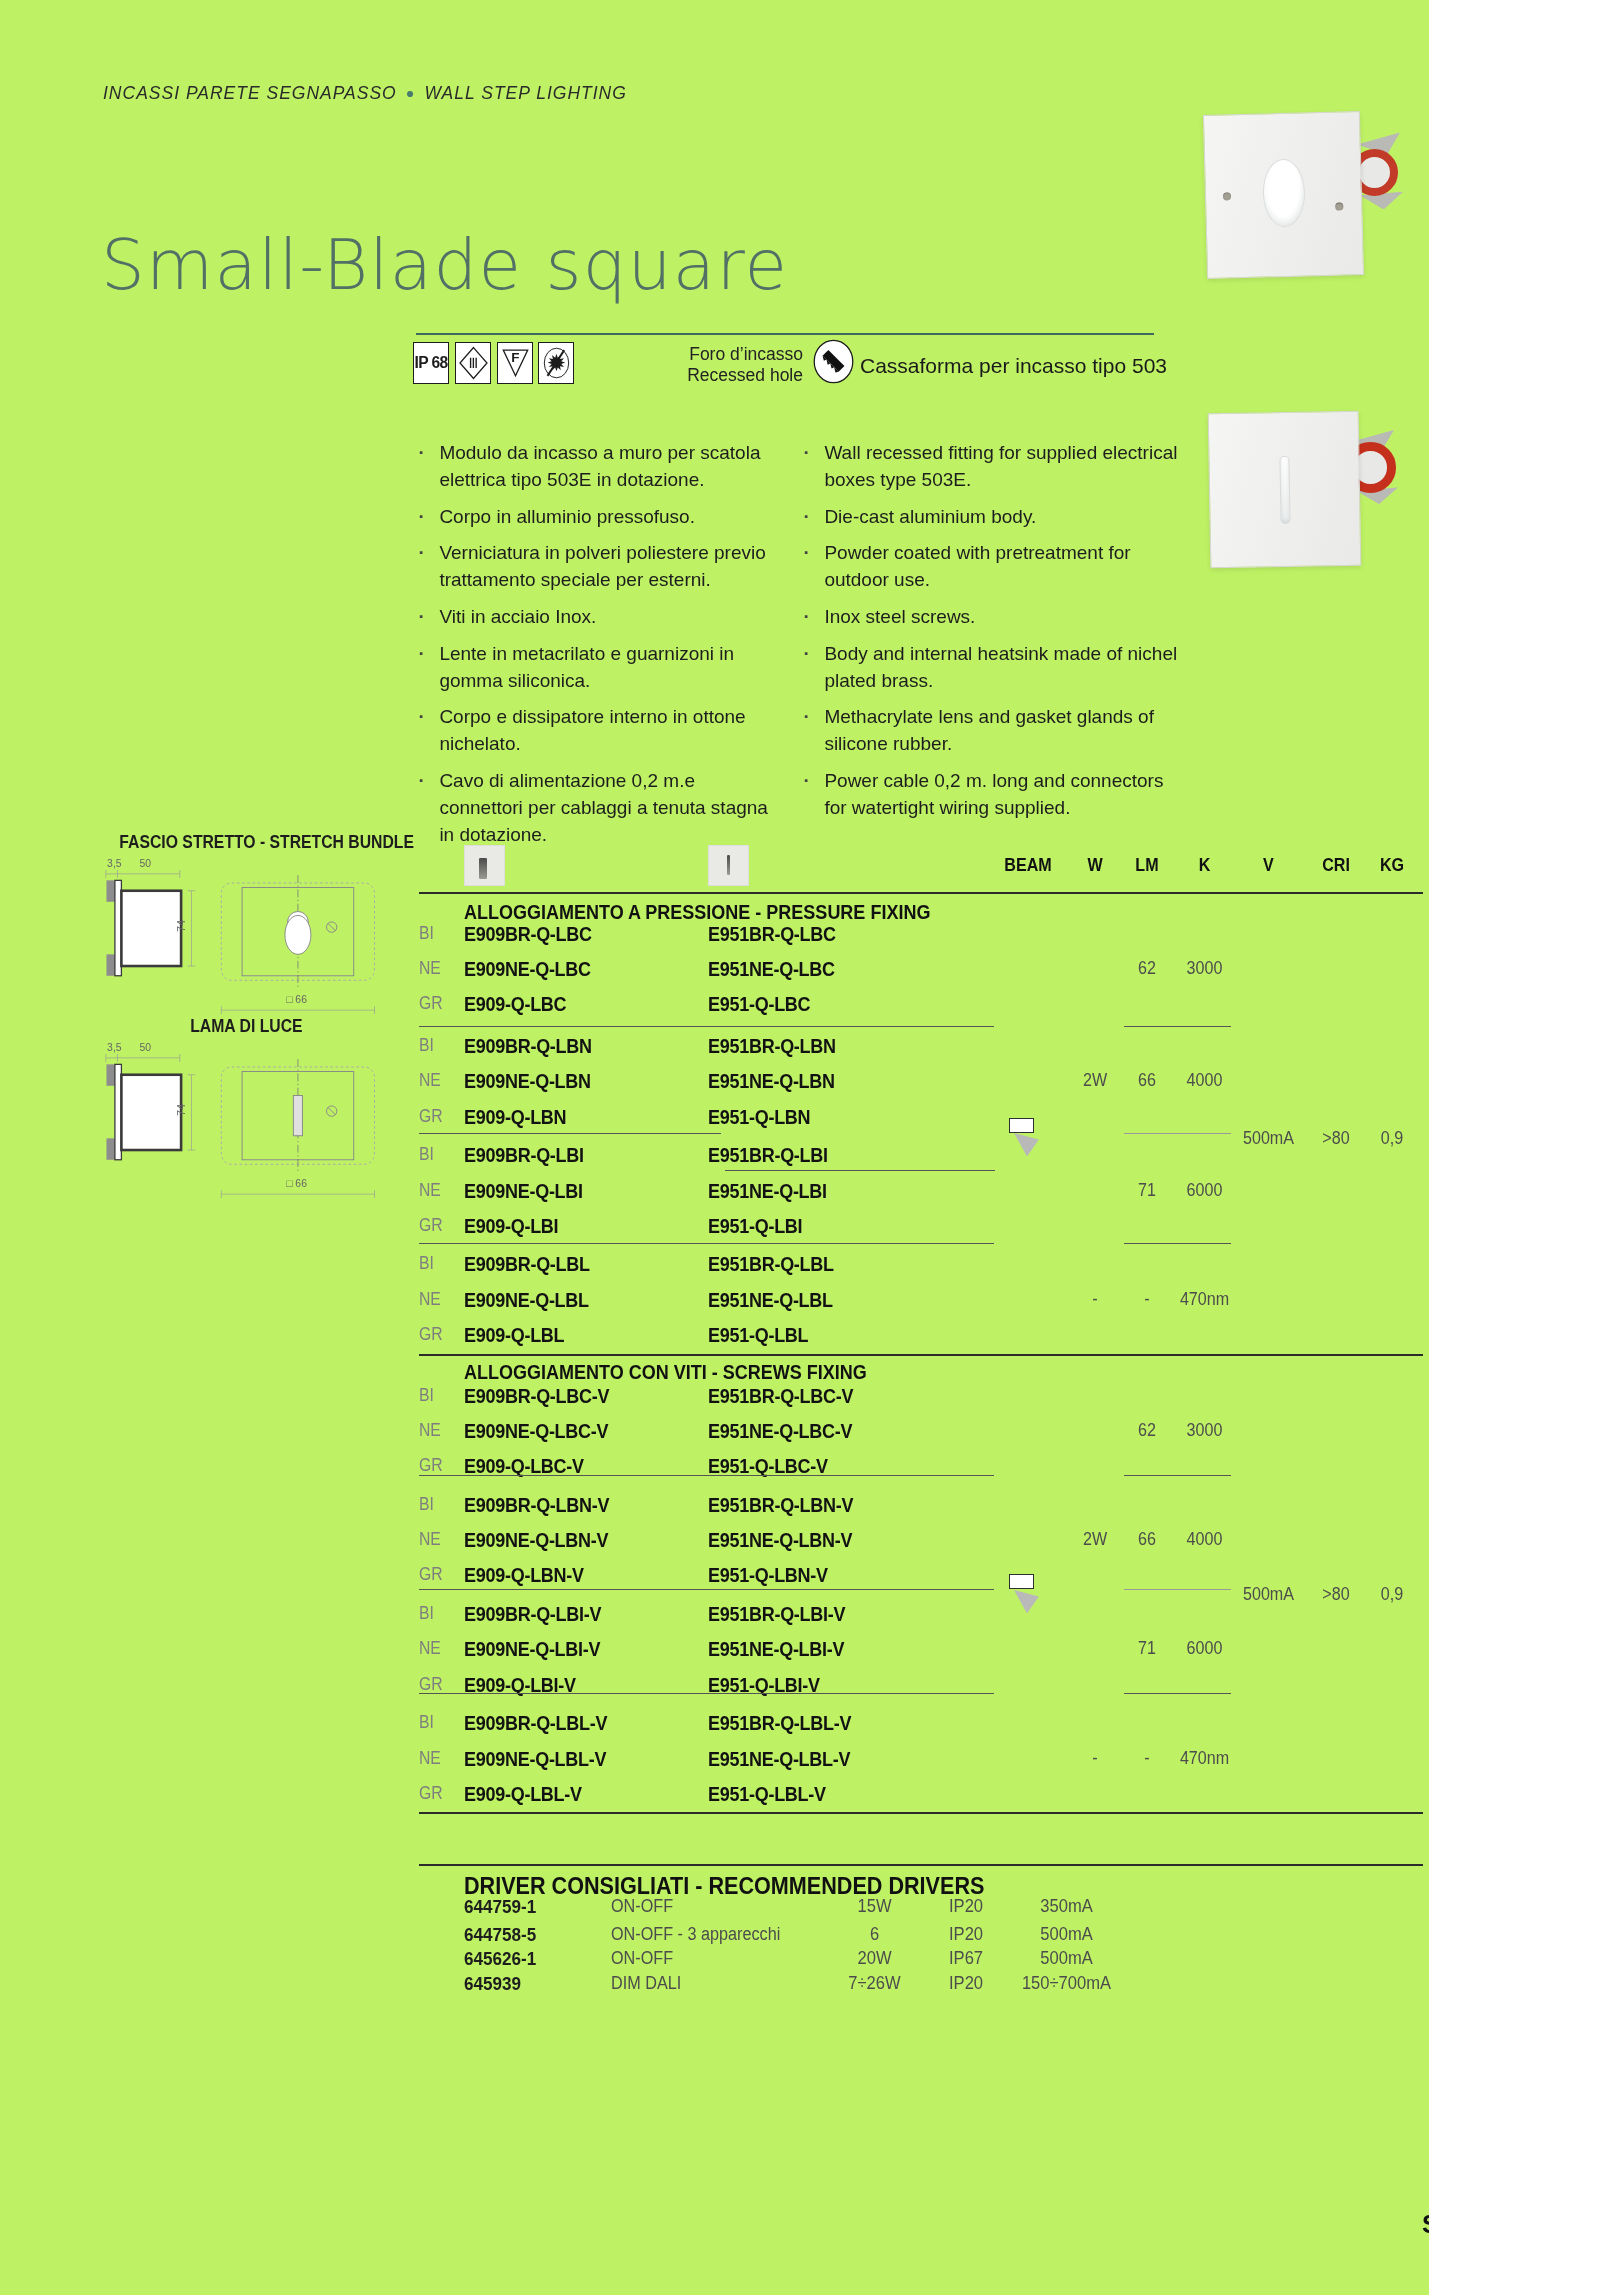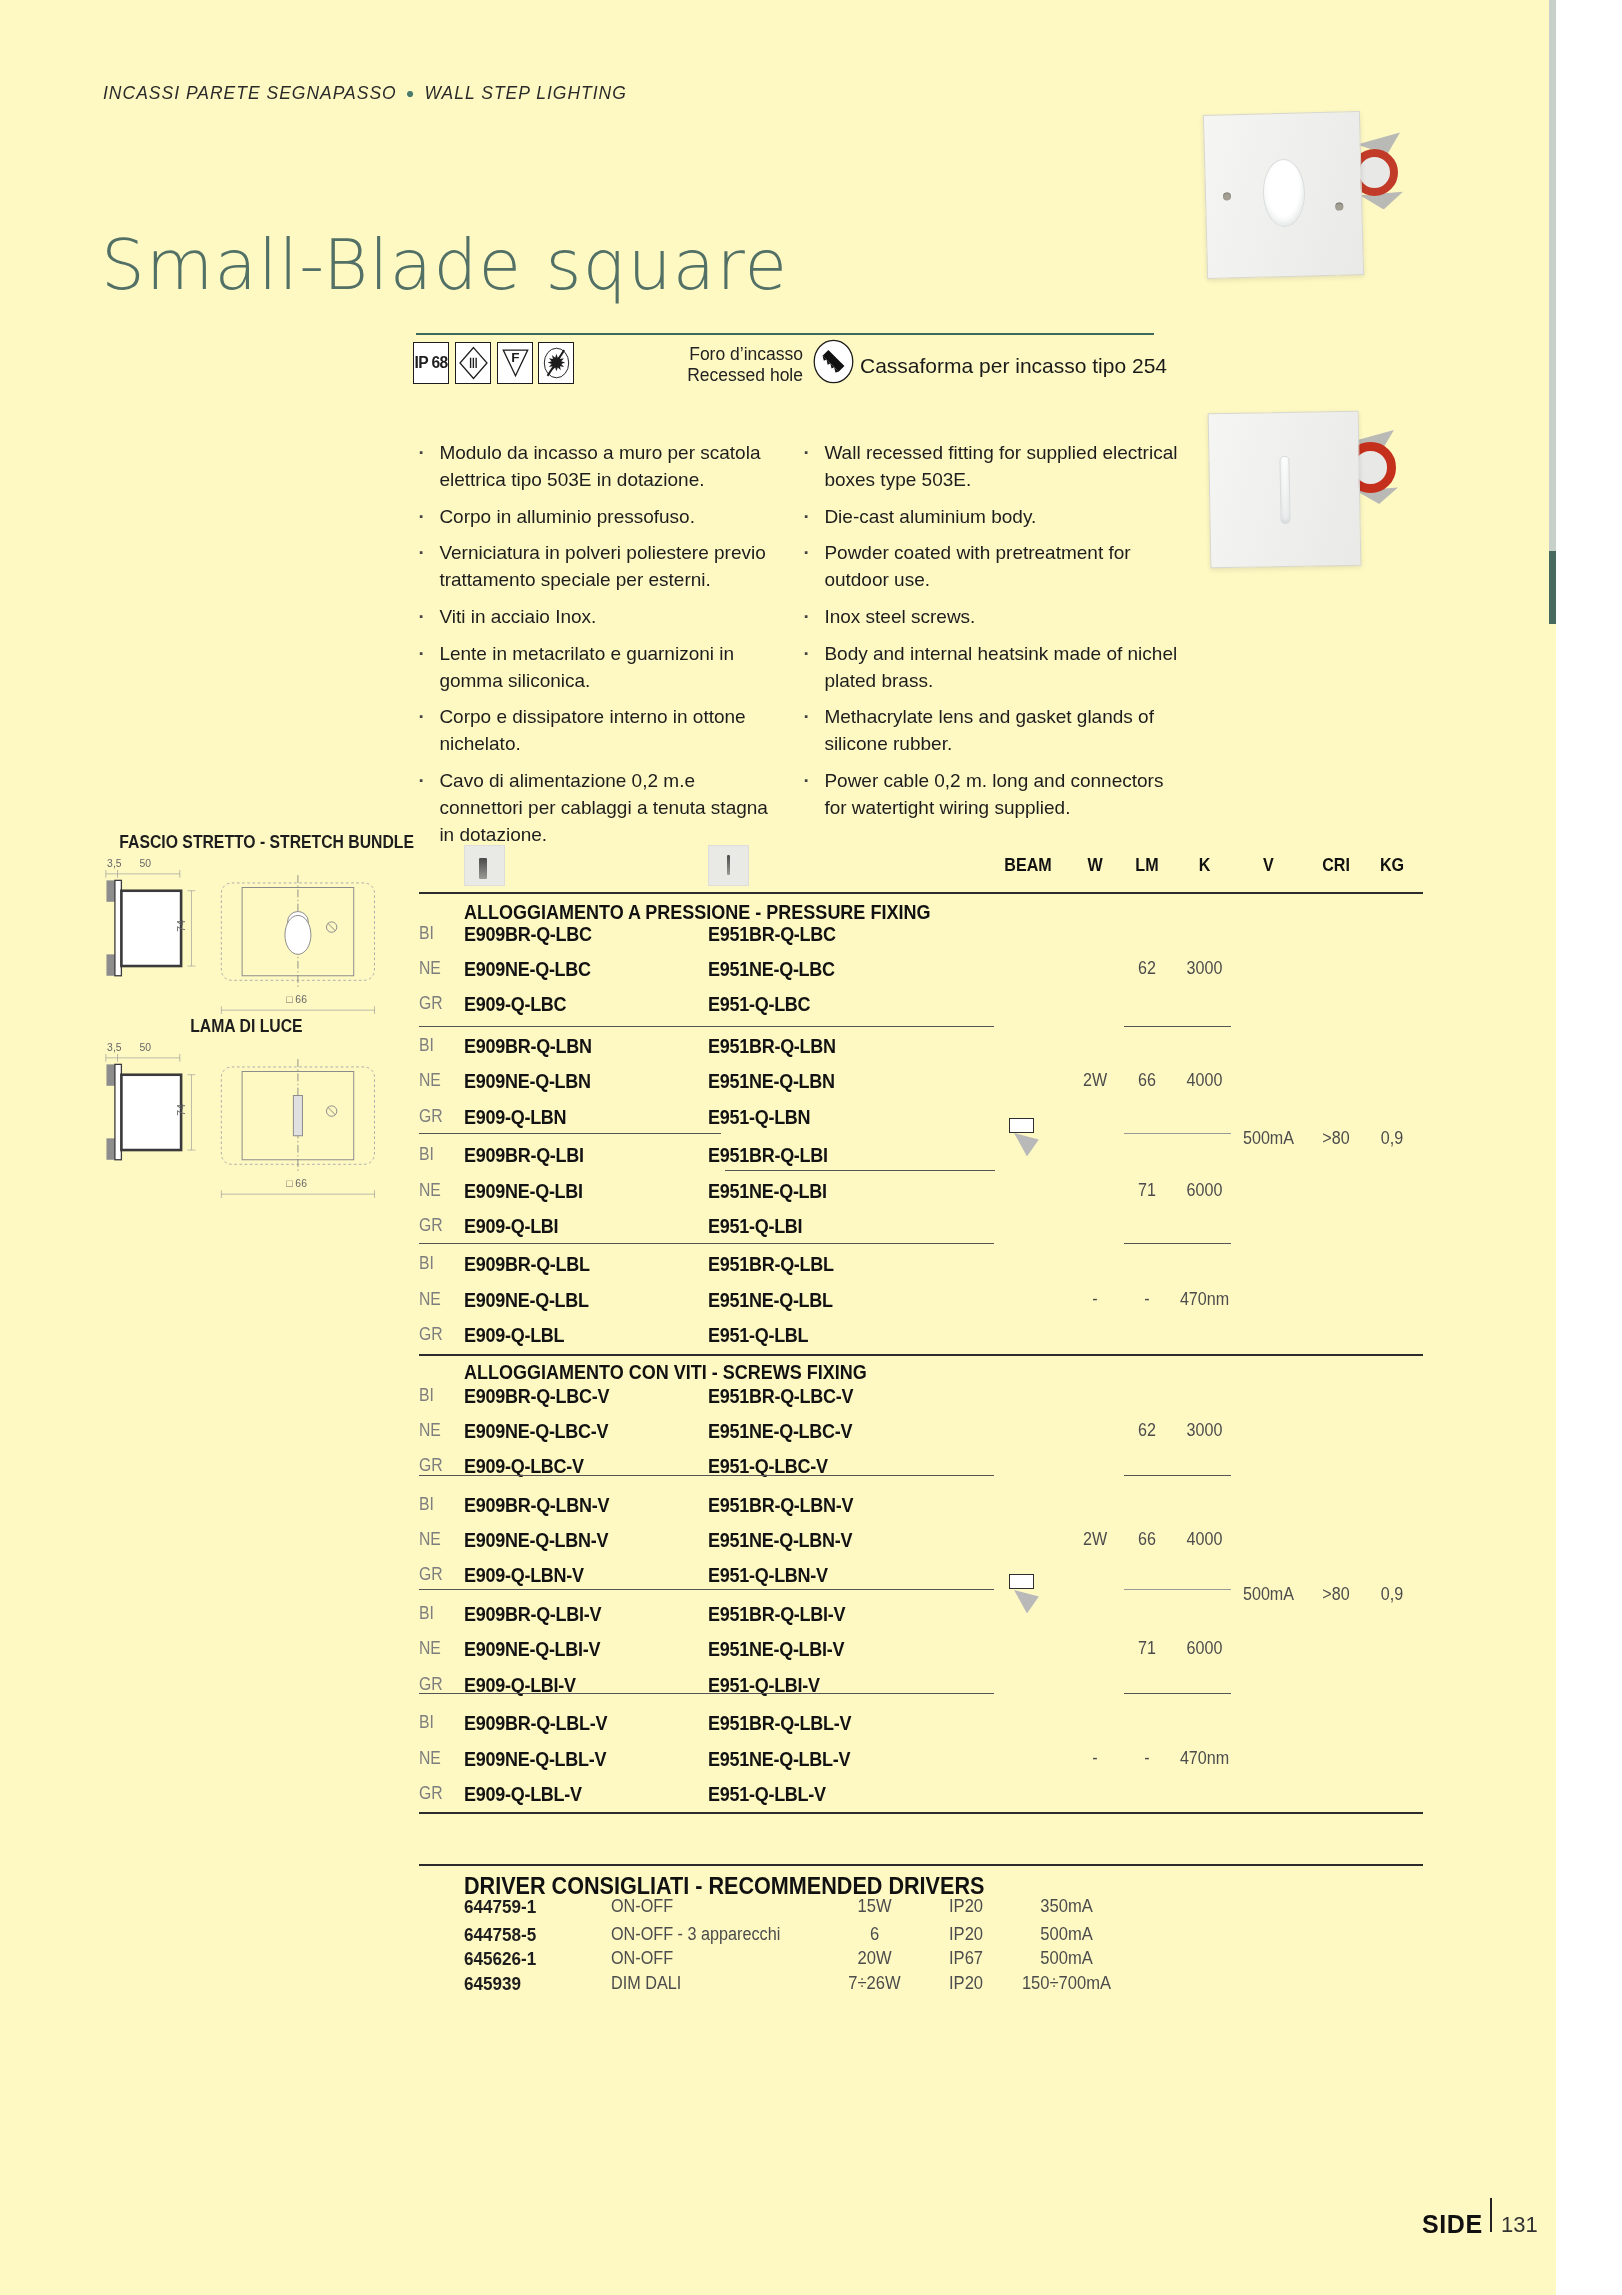--- a/index.html
+++ b/index.html
@@ -1,16 +1,16 @@
 <!DOCTYPE html>
 <html style="font-size:10.4px"><head>
 <meta charset="utf-8">
 <style>
   html,body{margin:0;padding:0;background:#fff;}
-  #page{position:relative;width:1556px;height:2295px;background:#fef9c3;overflow:hidden;
+  #page{position:relative;width:1429px;height:2295px;background:#bef264;overflow:hidden;
         font-family:"Liberation Sans", sans-serif;color:#1d1d1d;}
   .abs{position:absolute;}
   .cx{display:inline-block;transform:scaleX(.9);transform-origin:0 50%;white-space:nowrap;}
   
   #cat-line{left:103px;top:83px;font-style:italic;font-size:17.5px;letter-spacing:1px;color:#2a2a2a;white-space:nowrap;}
   #cat-line .dot{color:#4a7a6c;font-size:14.3px;padding:0 9px;font-style:normal;vertical-align:1.3px;}
   #main-title{left:101px;top:225px;font-family:"DejaVu Sans", sans-serif;font-weight:200;
       font-size:69px;color:#527065;letter-spacing:1.3px;white-space:nowrap;}
   #teal-rule{left:416px;top:333px;width:738px;height:1.9px;background:#3e695c;}
   
@@ -122,21 +122,21 @@
   <div class="abs" id="recess-circle">
     <svg width="43" height="45" viewBox="0 0 66 70">
       <ellipse cx="33" cy="35" rx="30" ry="33" fill="#fff" stroke="#1d1d1d" stroke-width="2"></ellipse>
       <polygon points="16,26 25,17 50,42 41,51" fill="#111"></polygon>
       <polygon points="16,26 22,32 18,34" fill="#111"></polygon>
       <polygon points="22,32 28,38 24,40" fill="#111"></polygon>
       <polygon points="28,38 34,44 30,46" fill="#111"></polygon>
       <polygon points="34,44 41,51 36,52" fill="#111"></polygon>
     </svg>
   </div>
-  <div class="abs" id="cassaforma">Cassaforma per incasso tipo 254</div>
+  <div class="abs" id="cassaforma">Cassaforma per incasso tipo 503</div>
 
   <div class="abs" id="side-band"></div>
   <div class="abs" id="logo-square">
     <svg width="73" height="73" viewBox="0 0 113 112">
       <rect x="67" y="0" width="8" height="36" fill="#fff"></rect>
       <rect x="67" y="29" width="29" height="7" fill="#fff"></rect>
       <rect x="89" y="29" width="7" height="83" fill="#fff"></rect>
     </svg>
   </div>
 

